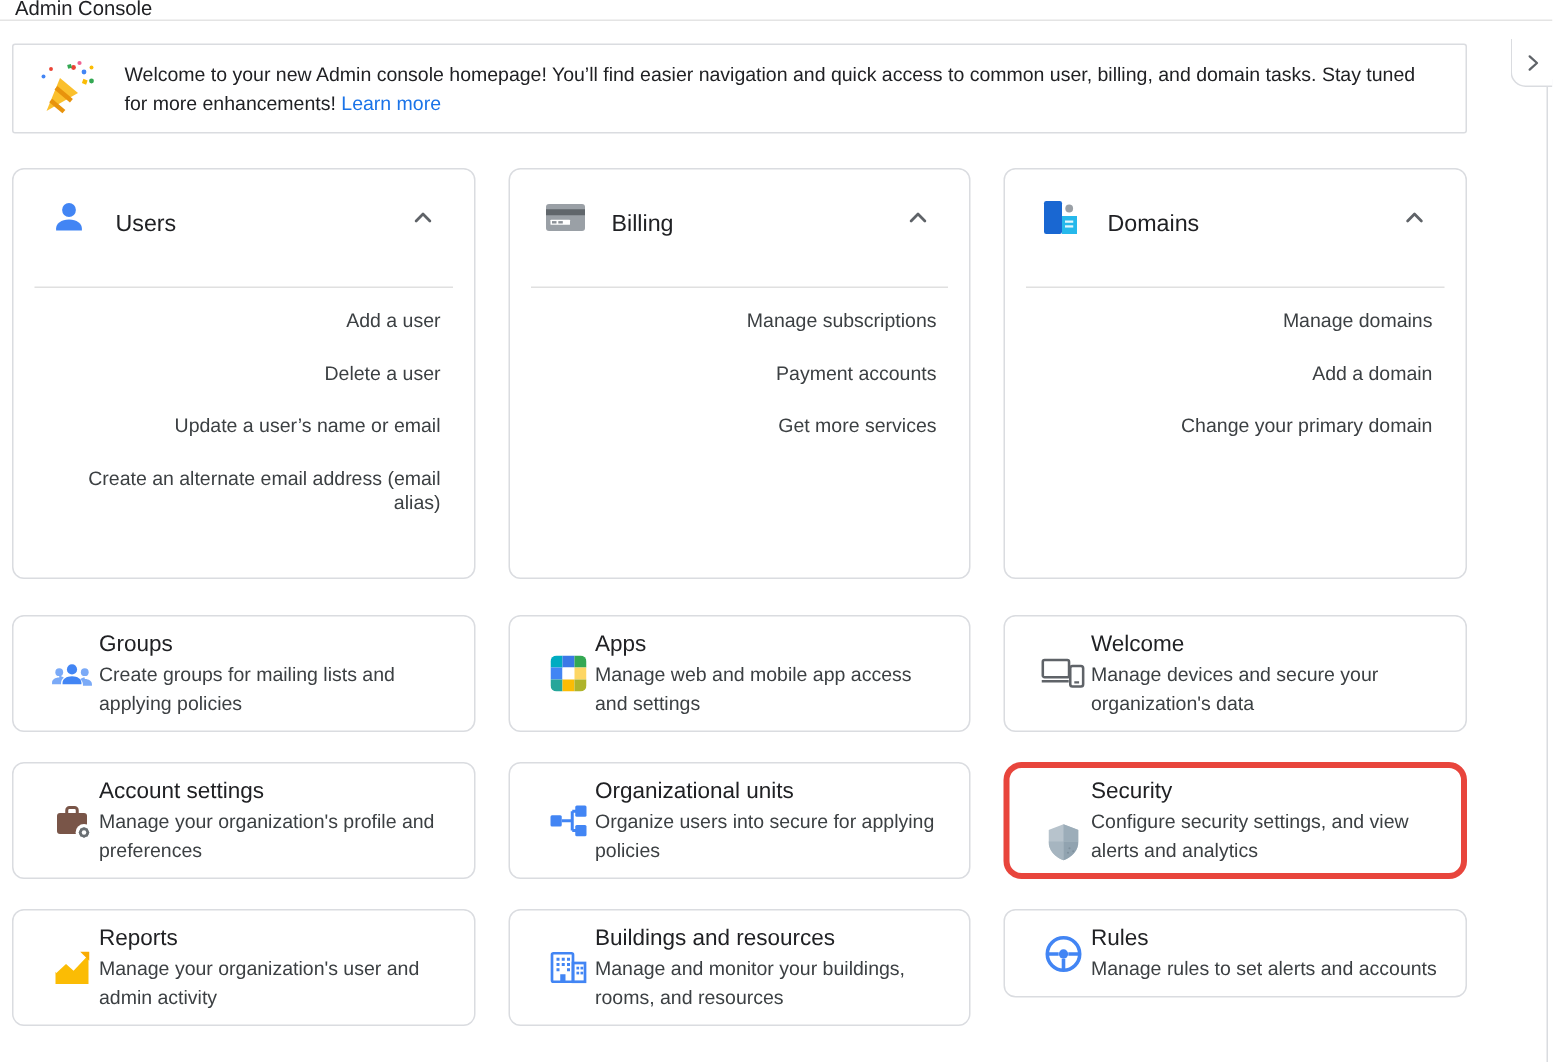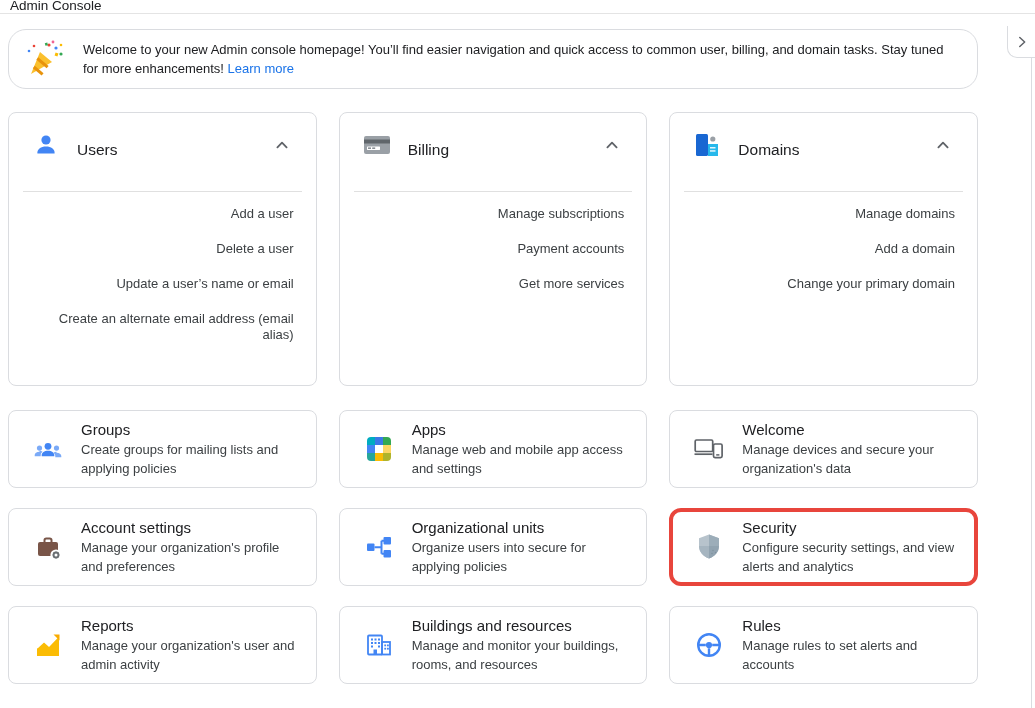--- a/index.html
+++ b/index.html
@@ -14,21 +14,21 @@
   
   .side-tab { position:absolute; top:26px; right:0; width:28px; height:32px; background:#fff;
               border-left:1px solid #dadce0; border-bottom:1px solid #dadce0;
               border-bottom-left-radius:10px; display:flex; align-items:center; justify-content:center;
               cursor:pointer; }
   .side-border { position:absolute; top:58px; right:3px; bottom:0; border-left:1px solid #dadce0; }
 
   main { width:970px; margin:15px 0 0 8px; }
 
   
-  .banner { border:1px solid #dadce0; border-radius:18px; padding:9px 16px; display:flex;
+  .banner { border:1px solid #dadce0; border-radius:2px; padding:9px 16px; display:flex;
             align-items:center; gap:18px; background:#fff; }
   .banner-text { font-size:13px; line-height:19px; color:#202124; }
   .banner a { color:#1a73e8; text-decoration:none; cursor:pointer; }
   .banner .icon-wrap { flex:0 0 40px; display:flex; align-items:center; justify-content:center; }
 
   
   .grid3 { display:grid; grid-template-columns:repeat(3,1fr); column-gap:22px; }
   .big-grid { margin-top:23px; }
   .small-grid { margin-top:24px; row-gap:20px; align-items:start; }
 
@@ -39,22 +39,22 @@
   .btitle { font-size:15.5px; font-weight:400; color:#202124; margin-left:16px; }
   .collapse { margin-left:auto; background:none; border:none; cursor:pointer; width:28px; height:28px;
               display:flex; align-items:center; justify-content:center; border-radius:50%; }
   .bdivider { border-top:1px solid #e0e0e0; margin:0 14px; }
   .blinks { padding-top:14px; display:block;text-align:right; }
   .qlink { display:block; padding:0 22px; margin-bottom:19px; font-size:13px; line-height:16px;
            color:#3c4043; text-decoration:none; cursor:pointer; }
 
   
   .ccard { border:1px solid #dadce0; border-radius:8px; background:#fff; display:flex;
-           align-items:center; gap:18px; padding:9px 17px 9px 24px; cursor:pointer; }
-  .ccard.highlighted { border:4px solid #e8453c; border-radius:12px; padding:6px 14px 6px 21px; }
+           align-items:center; gap:3px; padding:9px 17px 9px 24px; cursor:pointer; }
+  .ccard.highlighted { border:4px solid #e8453c; border-radius:12px; padding:6px 14px 6px 21px;align-items:flex-end; }
   .cicon { flex:0 0 30px; display:flex; justify-content:center; }
   .ctitle { font-size:15px; font-weight:400; color:#202124; line-height:20px; }
   .cdesc { font-size:13px; color:#3c4043; line-height:19px; }
 </style>
 </head>
 <body>
 
 <header class="app-header">
   <span class="title">Admin Console</span>
 </header>

